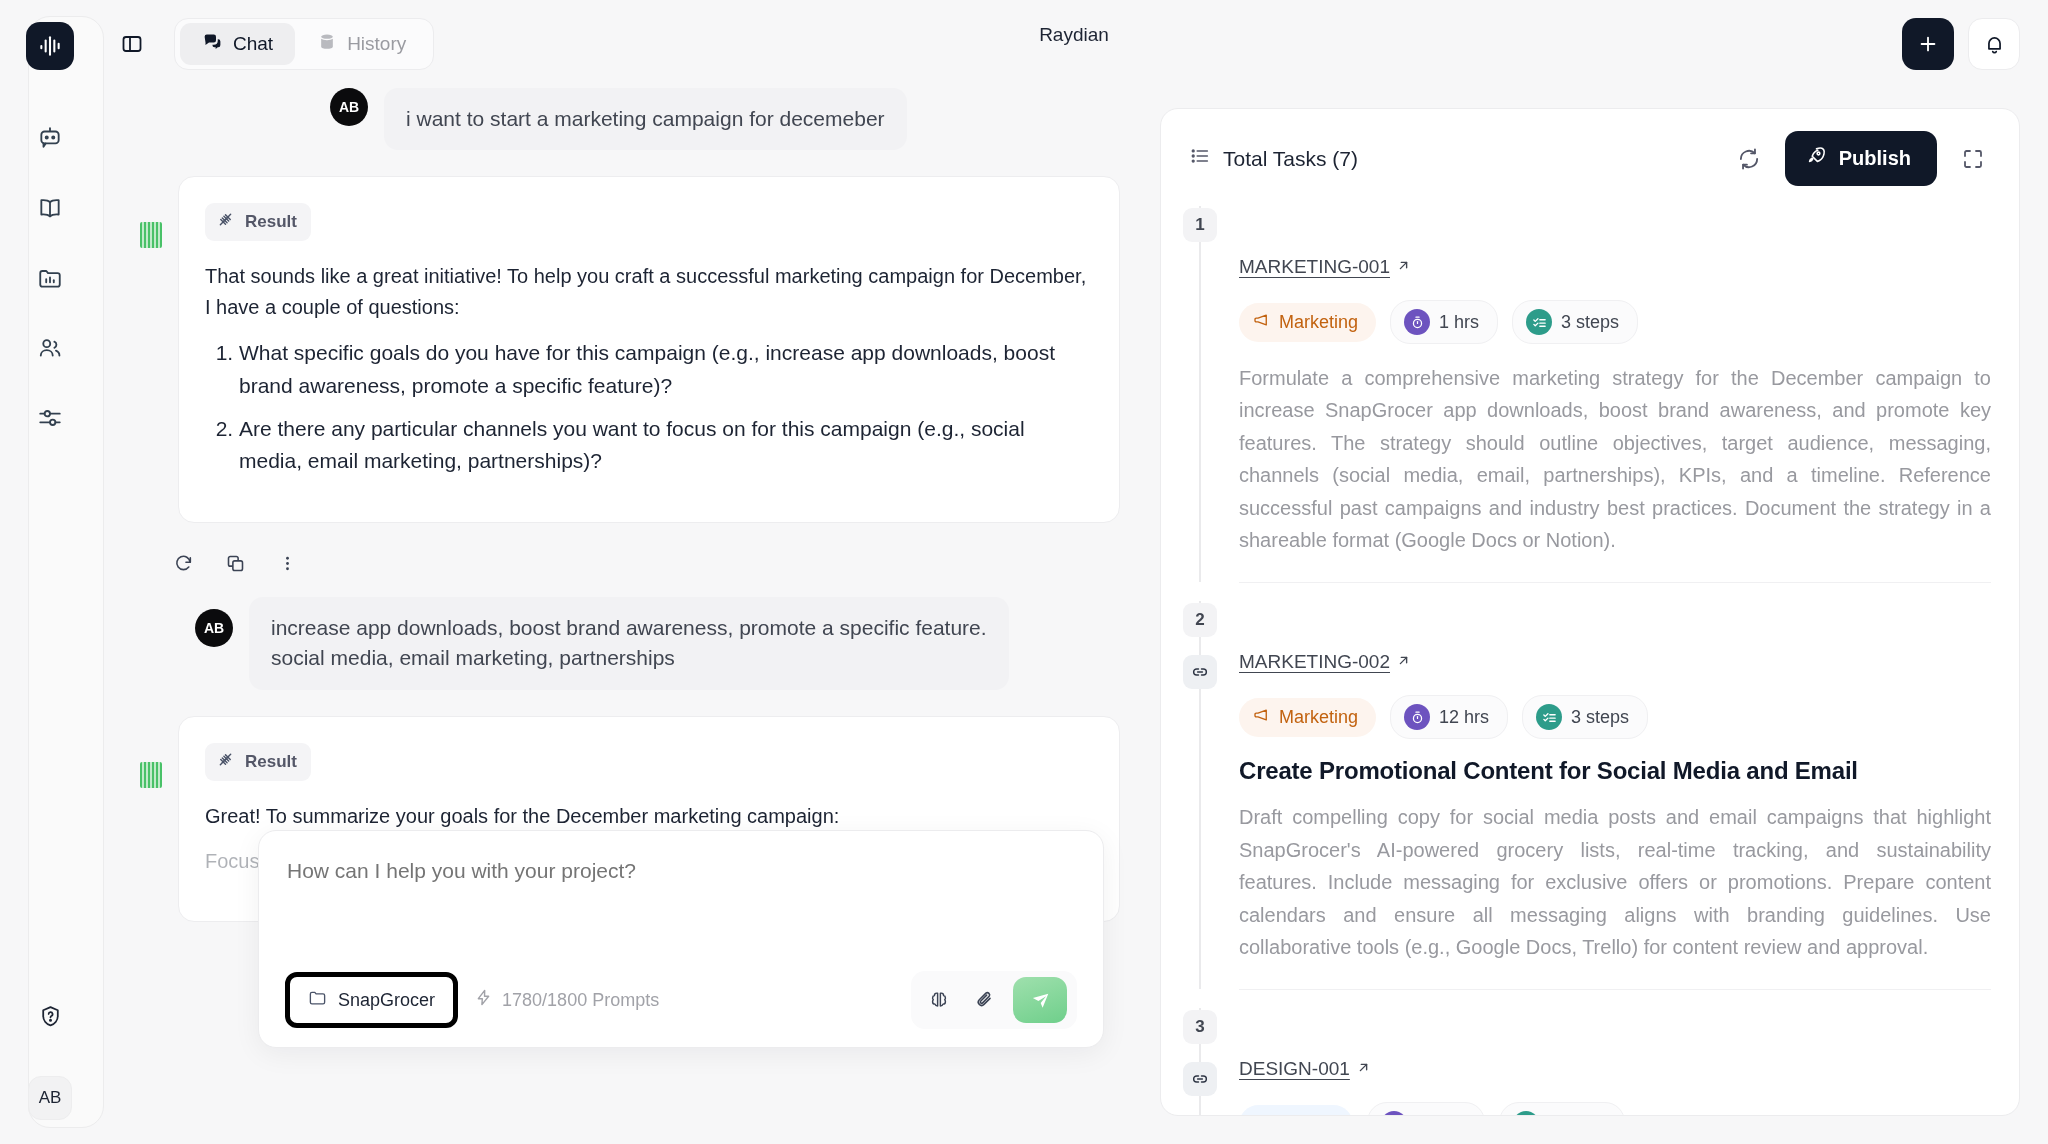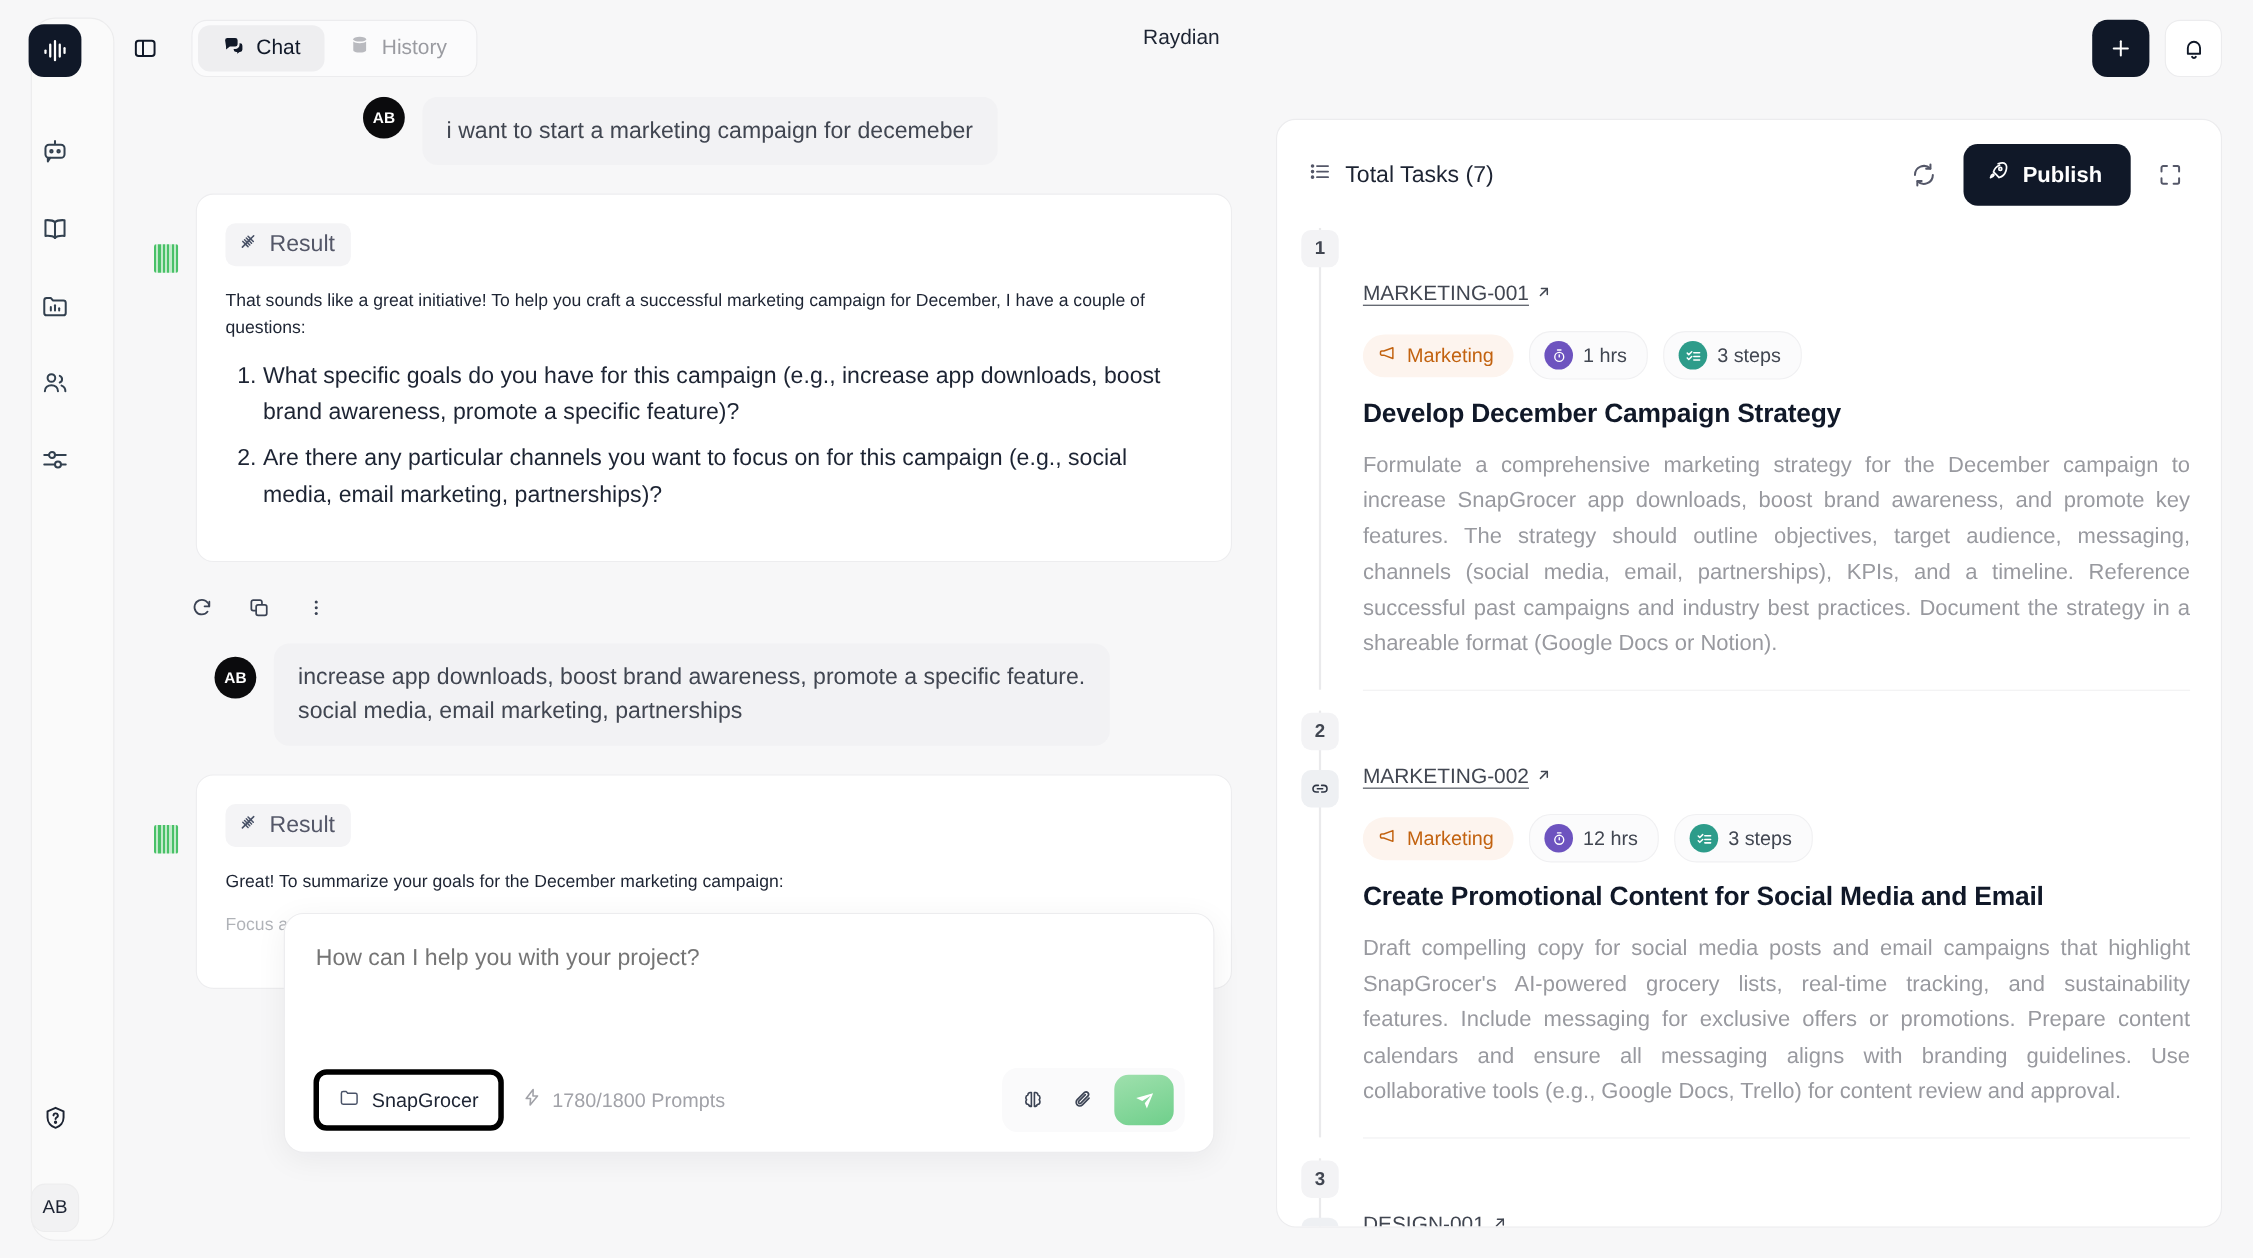--- a/index.html
+++ b/index.html
@@ -125,27 +125,27 @@
     opacity: .85; filter: blur(0.4px);
     border-radius: 2px;
   }
   .card-ai {
     flex: 1;
     background: #ffffff; border: 1px solid #ededef;
     border-radius: 16px;
     padding: 26px 26px 30px 26px;
   }
   .result-chip {
-    display: inline-flex; gap: 10px;
+    display: inline-flex; align-items: center; gap: 10px;
     background: #f4f4f6; border-radius: 9px;
     padding: 7px 14px 7px 11px;
-    font-size: 21px; color: #545768; font-weight: 400;
+    font-size: 17px; color: #545768; font-weight: 700;
     margin-bottom: 20px;
   }
-  .ai-p { font-size: 16px; line-height: 1.55; color: #1d2433; margin-bottom: 14px; }
+  .ai-p { font-size: 20px; line-height: 1.55; color: #1d2433; margin-bottom: 14px; }
   .ai-ol { margin: 4px 0 14px 0; padding-left: 34px; }
   .ai-ol li { font-size: 21px; line-height: 1.55; color: #1d2433; margin-bottom: 10px; }
   .ai-actions { display: flex; align-items: center; gap: 18px; padding: 14px 0 0 26px; }
   .act-btn {
     width: 34px; height: 34px; border-radius: 8px;
     display: flex; align-items: center; justify-content: center; cursor: pointer;
   }
 
   
   .composer {
@@ -590,21 +590,20 @@
                       <path d="M3 8l2.2 2.2L9.5 6"></path>
                         <path d="M12.5 7.5H21"></path>
                         <path d="M12.5 13H21"></path>
                         <path d="M12.5 18H21"></path>
                         <path d="M3 15l2.2 2.2L9.5 13"></path>
                     </svg>
                   </span>
                   <span>3 steps</span>
                 </div>
               </div>
-              <div class="ttitle">Develop December Campaign Strategy</div>
               <div class="tdesc">Formulate a comprehensive marketing strategy for the December campaign to increase SnapGrocer app downloads, boost brand awareness, and promote key features. The strategy should outline objectives, target audience, messaging, channels (social media, email, partnerships), KPIs, and a timeline. Reference successful past campaigns and industry best practices. Document the strategy in a shareable format (Google Docs or Notion).</div>
             </div>
           </div>
           <div class="tdivider"></div>
 
           <div class="task" style="padding-top:18px">
             <div class="tgutter">
               <div class="tline"></div>
               <div class="tnum">2</div>
               <div class="tlink" style="top:54px">

